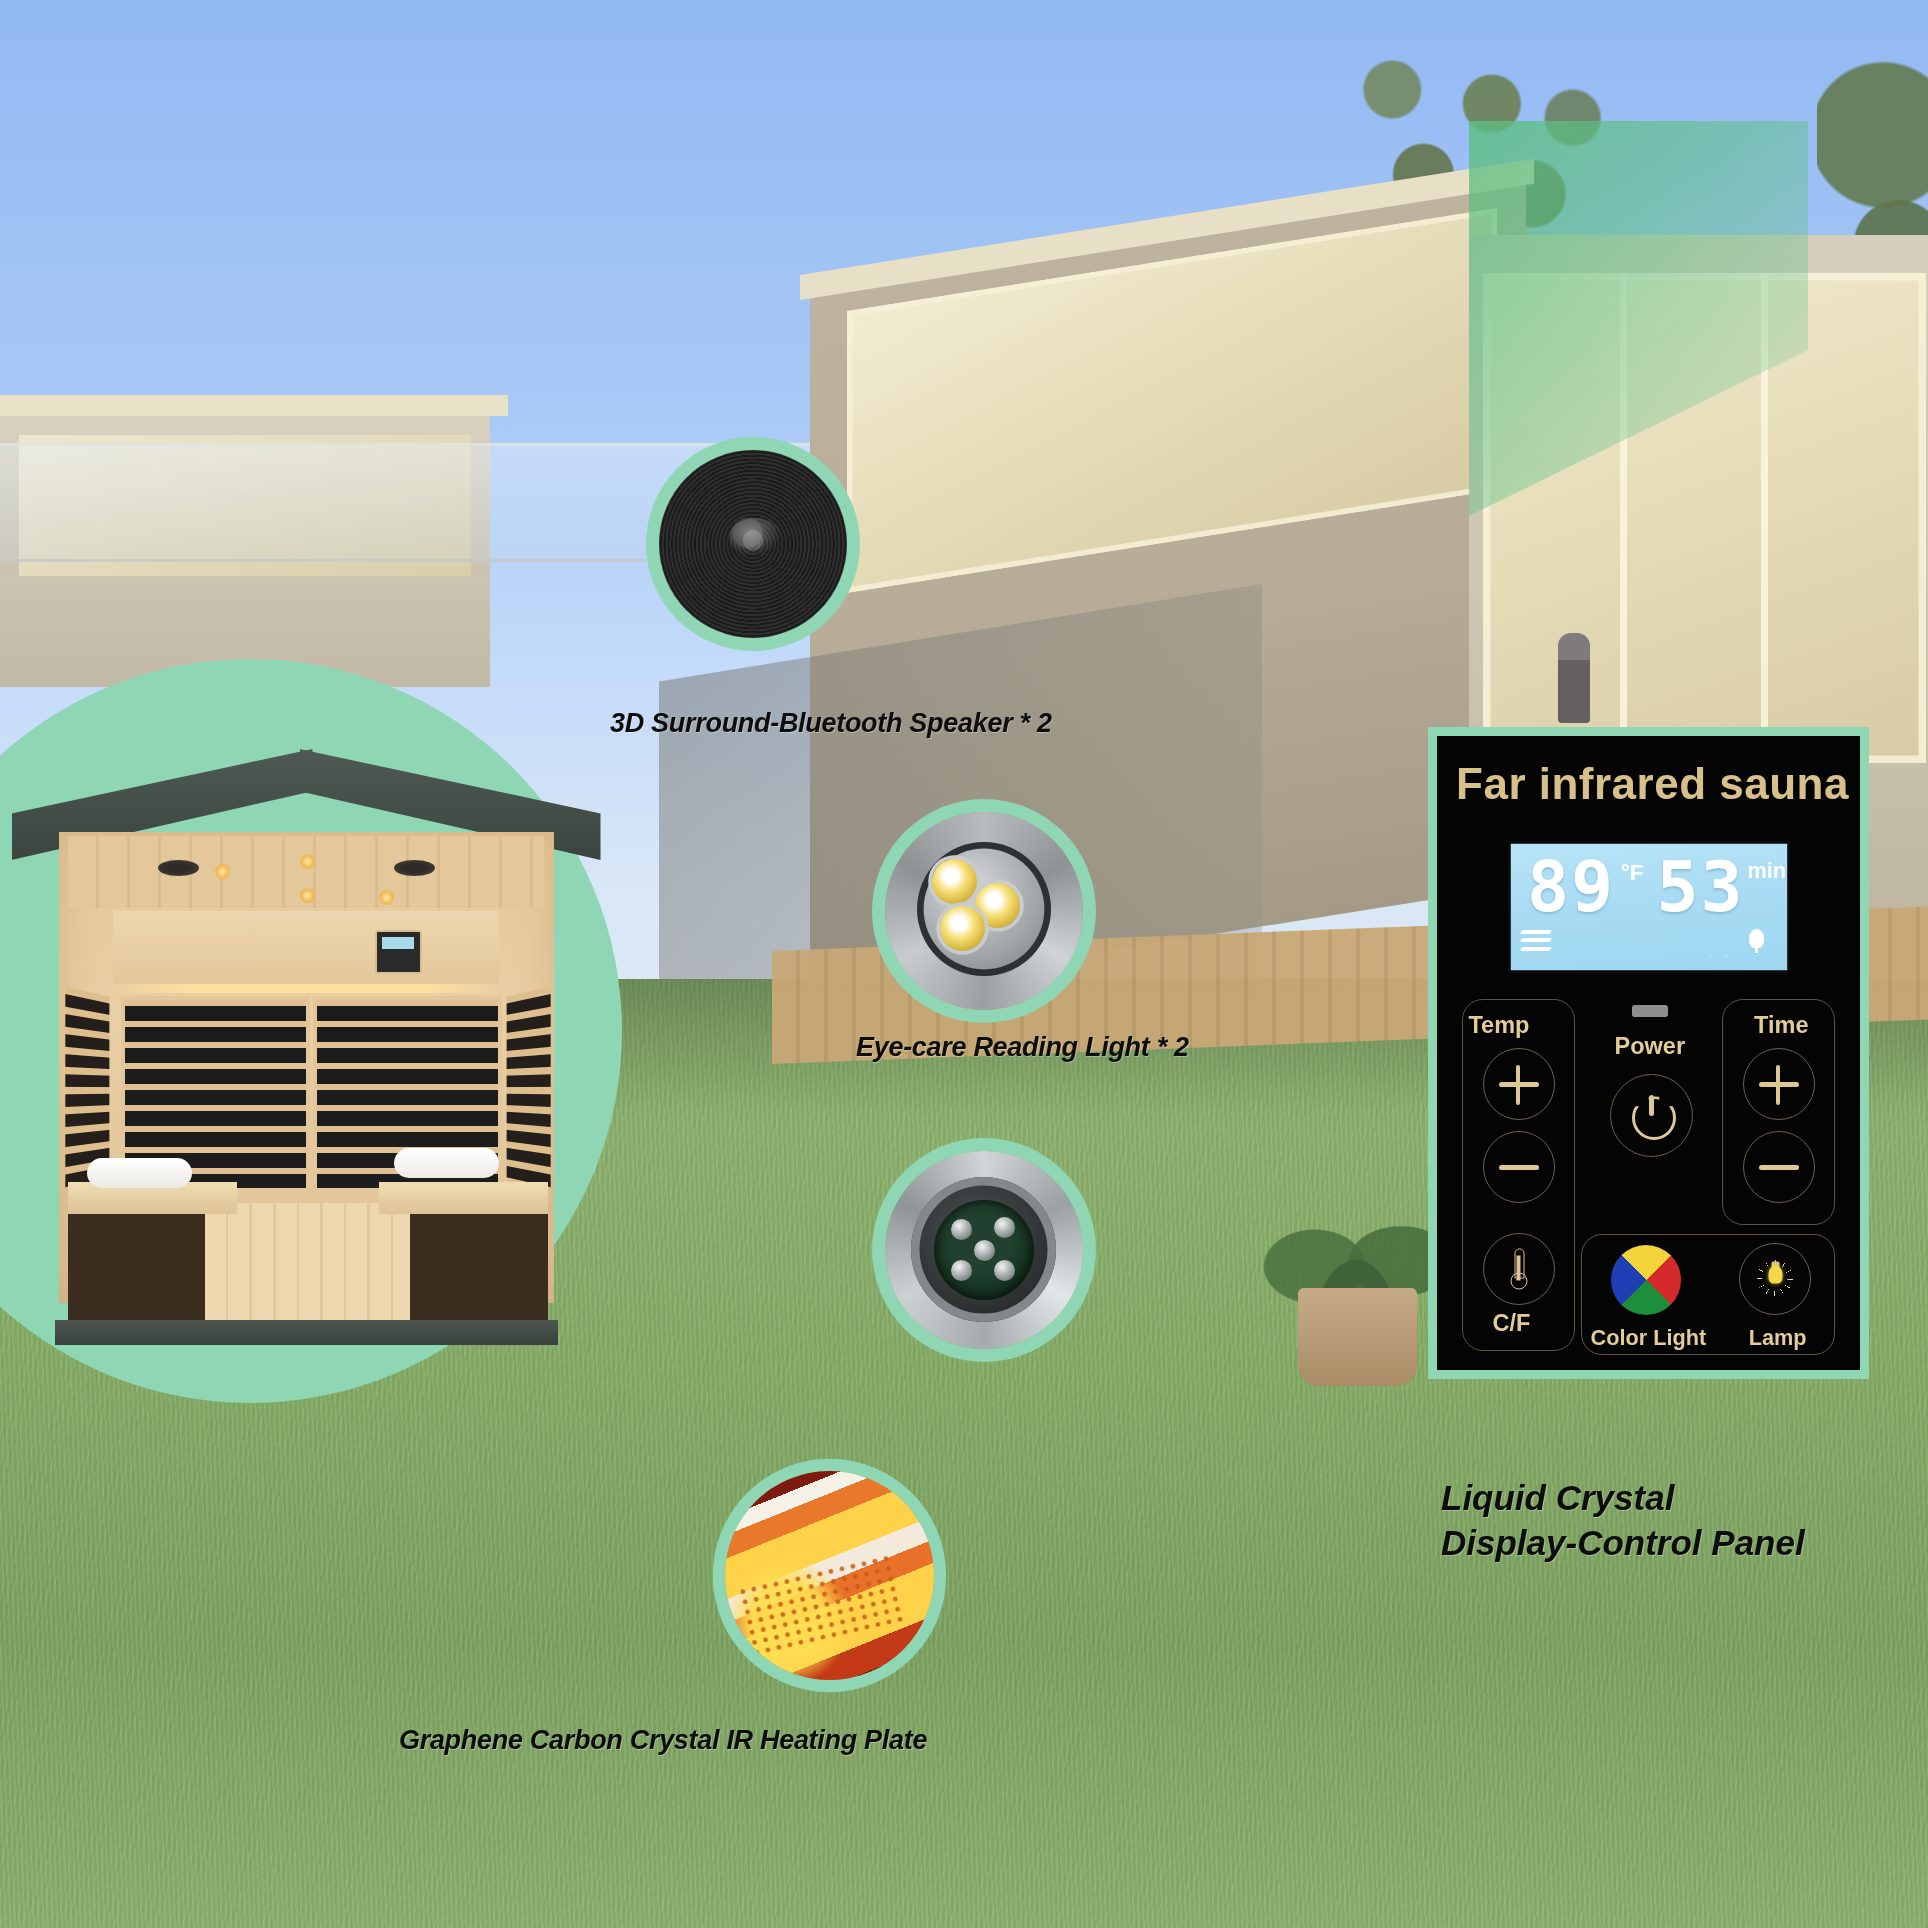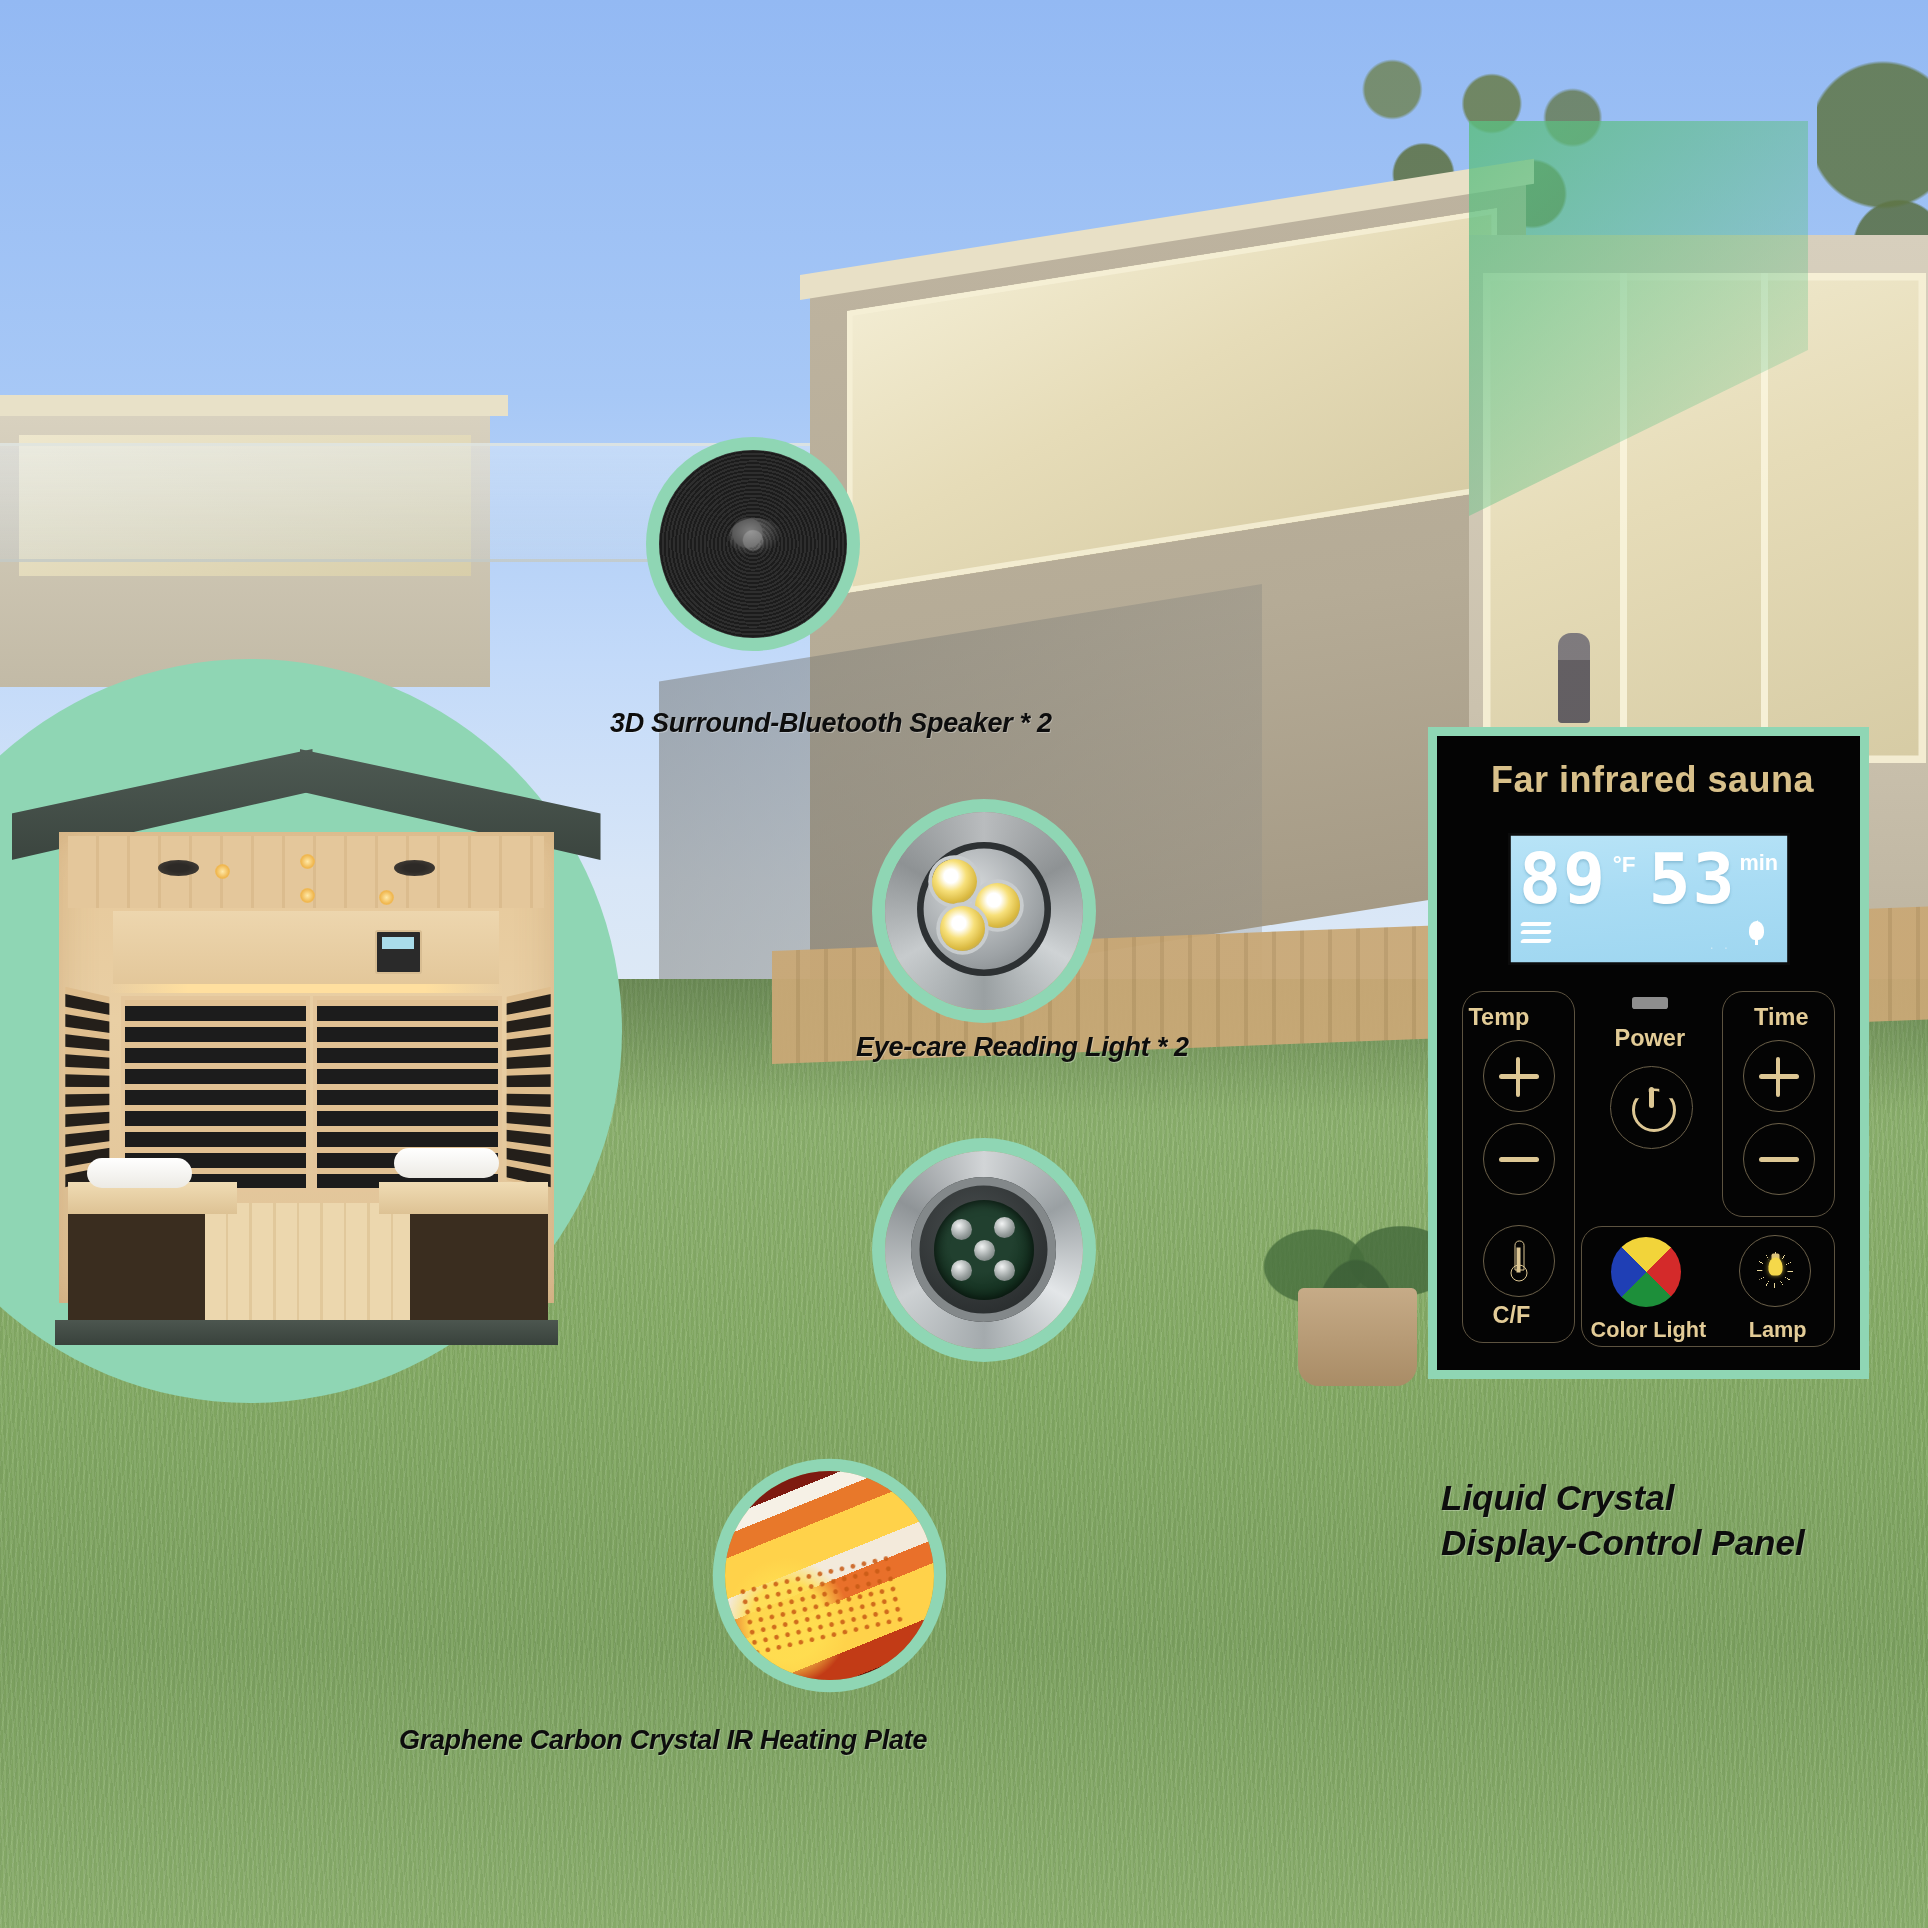--- a/index.html
+++ b/index.html
@@ -185,25 +185,25 @@
                       #f3eadb 44% 52%, #e9702a 52% 60%, #ffd24a 60% 78%, #c23b16 78% 88%, #6f1409 88% 100%);}
   .heat-dots{position:absolute;left:17px;top:98px;width:160px;height:70px;
     background:radial-gradient(circle, rgba(200,90,20,.9) 0 1.9px, transparent 2.8px) 0 0/11.3px 10.4px;
     transform:rotate(-13deg);opacity:.95;}
 
   
   .panel-wrap{position:absolute;left:1428px;top:727px;width:441px;height:652px;
     background:#8fd6b4;padding:9.4px;box-sizing:border-box;}
   .panel{width:100%;height:100%;background:#040404;box-sizing:border-box;
     display:flex;flex-direction:column;align-items:center;padding-top:22.6px;}
-  .panel-title{color:#d8c08a;font-size:36px;font-weight:bold;letter-spacing:0.5px;margin-left:8px;}
+  .panel-title{color:#d8c08a;font-size:44px;font-weight:bold;letter-spacing:0.5px;margin-left:8px;}
   .lcd{margin-top:32px;width:282px;height:132px;position:relative;
     background:linear-gradient(175deg,#b9e4f7 0%,#a9dcf4 45%,#9ed6f0 100%);
     box-shadow:inset 0 0 0 2.8px #0b0b0b;}
-  .lcd-row{position:absolute;left:0;top:13px;width:100%;height:73px;
+  .lcd-row{position:absolute;left:8px;top:13px;width:100%;height:73px;
     display:flex;align-items:flex-start;justify-content:center;text-align:right;}
   .seg{font-family:"DejaVu Sans Mono", monospace;font-size:70px;font-weight:bold;color:#ffffff;
     letter-spacing:1.9px;line-height:.95;text-shadow:0 1.9px 2.8px rgba(90,150,180,.45);}
   .unit{font-size:22.6px;color:#ffffff;font-weight:bold;align-self:flex-start;margin:5.6px 13px 0 5.6px;}
   .unit.min{font-size:21.7px;margin:3.8px 0 0 2.8px;}
   .wave{position:absolute;left:13px;bottom:15px;width:32px;height:28px;}
   .wave i{position:absolute;left:0;width:30px;height:3.8px;border-radius:2.8px;background:#fff;
      transform:skewX(-26deg);}
   .wave i:nth-child(1){top:0}.wave i:nth-child(2){top:8.5px}.wave i:nth-child(3){top:17px}
   .bulbicon{position:absolute;right:13px;bottom:9.4px;width:40px;height:40px;}

